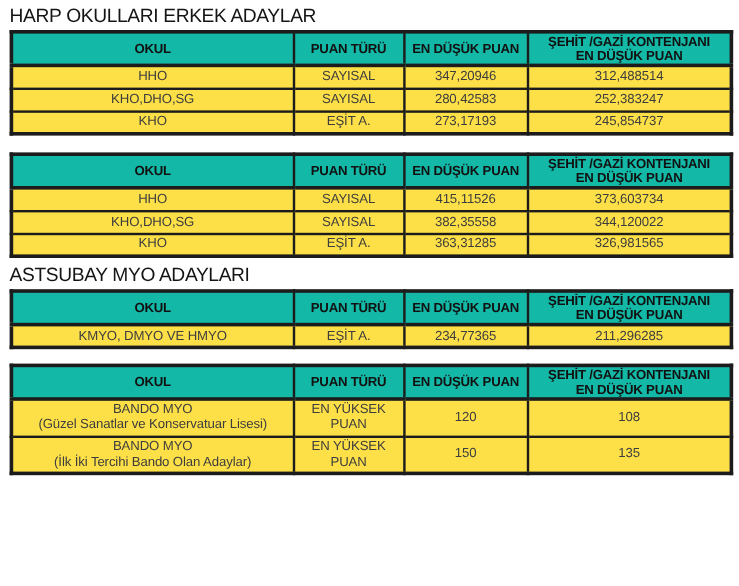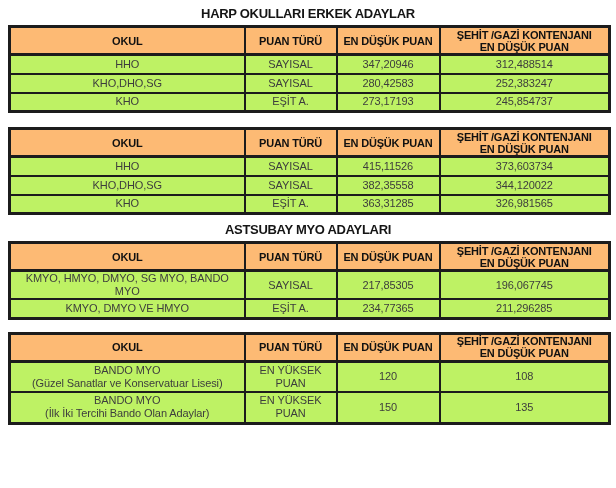--- a/index.html
+++ b/index.html
@@ -11,57 +11,57 @@
     font-family: "Liberation Sans", "DejaVu Sans", sans-serif;
     padding-top: 7px;
     overflow: hidden;
   }
   .block { margin: 0 8px; }
   .block.mt14 { margin-top: 14px; }
   .block.mt16 { margin-top: 8px; }
   .block.mt12 { margin-top: 12px; }
   .title {
     width: 600px;
-    text-align: center;
-    font-weight: bold;
-    font-size: 13px;
+    text-align: left;
+    font-weight: normal;
+    font-size: 16px;
     line-height: 14px;
     letter-spacing: -0.3px;
     color: #151515;
     margin-bottom: 4px;
     white-space: nowrap;
   }
   table.tbl {
     width: 600px;
     border-collapse: collapse;
     table-layout: fixed;
     border: 3px solid #1c1c1c;
   }
   .tbl th, .tbl td { border: 2px solid #1c1c1c; }
   .tbl thead th { border-bottom: 3px solid #1c1c1c; }
   .tbl th {
-    background: #fdba74;
+    background: #14b8a6;
     font-size: 11px;
     font-weight: bold;
     color: #111111;
     height: 28px;
     line-height: 12px;
     letter-spacing: -0.2px;
     padding: 0 2px;
     text-align: center;
   }
   .tbl td {
     font-size: 11px;
     color: #3d3d3d;
     text-align: center;
     height: 19px;
     line-height: 13px;
     letter-spacing: -0.1px;
     padding: 0 2px;
-    background: #bef264;
+    background: #fde047;
   }
   .tbl.tall td { height: 31px; }
   col.c1 { width: 235px; }
   col.c2 { width: 92px; }
   col.c3 { width: 103px; }
   col.c4 { width: 170px; }
   .line { display: block; }
 </style>
 </head>
 <body>
@@ -166,26 +166,20 @@
         <th>PUAN TÜRÜ</th>
         <th>EN DÜŞÜK PUAN</th>
         <th>
           <span class="line">ŞEHİT /GAZİ KONTENJANI</span>
           <span class="line">EN DÜŞÜK PUAN</span>
         </th>
       </tr>
     </thead>
     <tbody>
       <tr>
-        <td>KMYO, HMYO, DMYO, SG MYO, BANDO MYO</td>
-        <td>SAYISAL</td>
-        <td>217,85305</td>
-        <td>196,067745</td>
-      </tr>
-      <tr>
         <td>KMYO, DMYO VE HMYO</td>
         <td>EŞİT A.</td>
         <td>234,77365</td>
         <td>211,296285</td>
       </tr>
     </tbody>
   </table>
 </div>
 
 <div class="block mt12">

